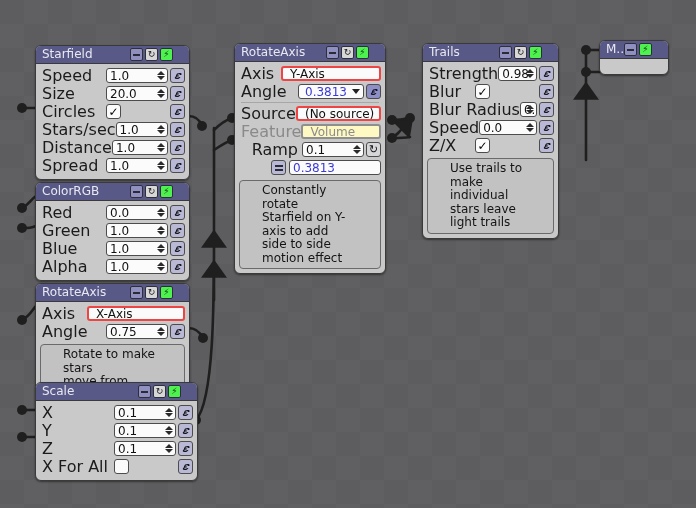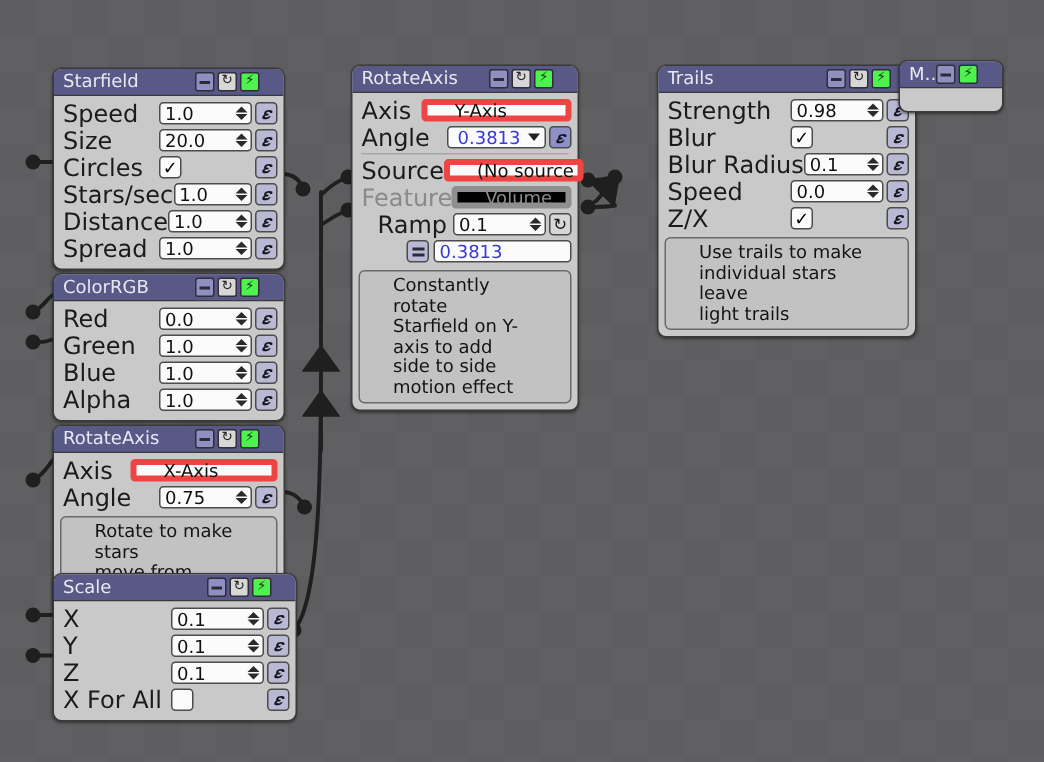--- a/index.html
+++ b/index.html
@@ -83,25 +83,25 @@
     width:0;height:0;border-left:4px solid transparent;border-right:4px solid transparent;
   }
   .spin .up{border-bottom:4px solid #2a2a2a;margin-bottom:1px;}
   .spin .dn{border-top:4px solid #2a2a2a;}
   .field .caret{
     width:0;height:0;border-left:4px solid transparent;border-right:4px solid transparent;
     border-top:5px solid #222;margin-left:3px;flex:0 0 auto;
   }
 
   .select{
-    background:#fbfbfb;border:4px solid #ef4444;border-radius:3px;
+    background:#fbfbfb;border:2px solid #ef4444;border-radius:3px;
     height:15px;box-sizing:border-box;display:flex;align-items:center;
-    padding:0 2px 0 18px;font-size:12px;color:#111;
-  }
-  .select.dim{background:#000000;color:#8c8c8c;border-color:#8f8f8f;}
+    padding:0 2px 0 7px;font-size:12px;color:#111;
+  }
+  .select.dim{background:#fef9c3;color:#8c8c8c;border-color:#8f8f8f;}
   .select .sval{flex:1 1 auto;white-space:nowrap;overflow:hidden;}
 
   .chk{
     width:15px;height:15px;background:#fbfbfb;border:1px solid #4c4c4c;border-radius:3px;
     box-sizing:border-box;display:flex;align-items:center;justify-content:center;
     font-size:12px;color:#000;line-height:1;
   }
 
   .linkbtn{
     width:15px;height:15px;margin-left:2px;flex:0 0 auto;
@@ -499,21 +499,21 @@
         <span class="field" style="width:92px;">
             <span class="val blue" style="text-align:left;">0.3813</span>
           </span>
       </div>
     </div>
     <div class="note">Constantly rotate
 Starfield on Y-axis to add
 side to side motion effect</div>
   </div>
 
-  <div class="node" style="left:438px;top:43px;width:173px;">
+  <div class="node" style="left:422px;top:43px;width:137px;">
     <div class="node-header">
       <span class="node-title">Trails</span>
       <span class="hdr-btns">
         <span class="hbtn min">
             <span class="bar"></span>
           </span>
         <span class="hbtn ref">↻</span>
         <span class="hbtn bolt">⚡</span>
       </span>
     </div>

